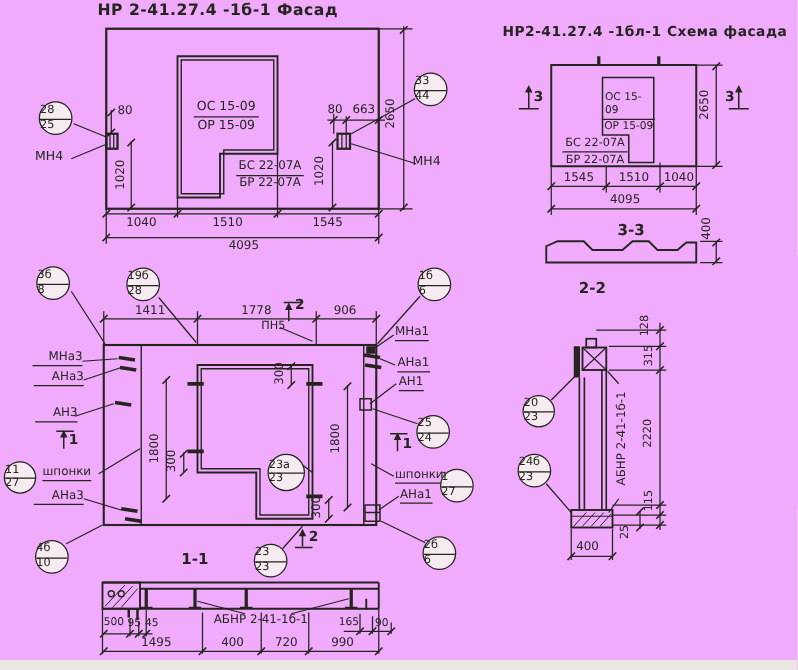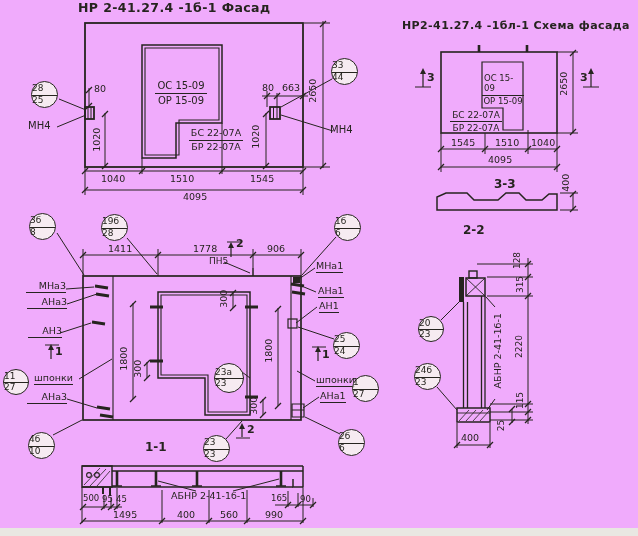--- a/index.html
+++ b/index.html
@@ -260,21 +260,21 @@
 <div class="t rot c" style="left:128px;top:364px;width:20px">300</div>
 <div class="t rot c" style="left:244px;top:401px;width:20px">300</div>
 
 <div class="t bold s12" style="left:145px;top:441px">1-1</div>
 <div class="t" style="left:171px;top:491px;font-size:9.5px">АБНР 2-41-1б-1</div>
 <div class="t s8" style="left:83px;top:494px">500</div>
 <div class="t s8" style="left:102px;top:495px">95</div>
 <div class="t s8" style="left:116px;top:495px">45</div>
 <div class="t" style="left:113px;top:510px">1495</div>
 <div class="t" style="left:177px;top:510px">400</div>
-<div class="t" style="left:220px;top:510px">560</div>
+<div class="t" style="left:220px;top:510px">720</div>
 <div class="t" style="left:265px;top:510px">990</div>
 <div class="t s8" style="left:271px;top:494px">165</div>
 <div class="t s8" style="left:300px;top:495px">90</div>
 
 <div class="t bold s12" style="left:463px;top:224px">2-2</div>
 <div class="t rot c" style="left:450px;top:346px;width:95px;font-size:9.5px">АБНР 2-41-1б-1</div>
 <div class="bln" style="left:418px;top:316px;width:26px;height:26px">
   <span>20</span>
   <span>23</span>
 </div>

